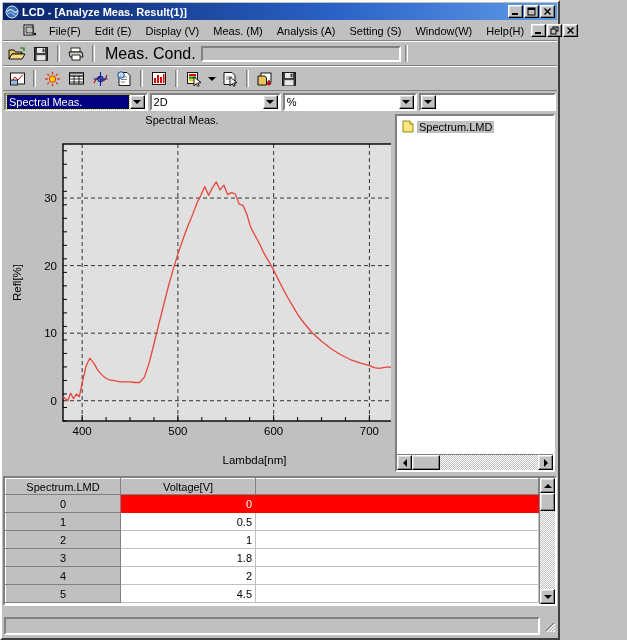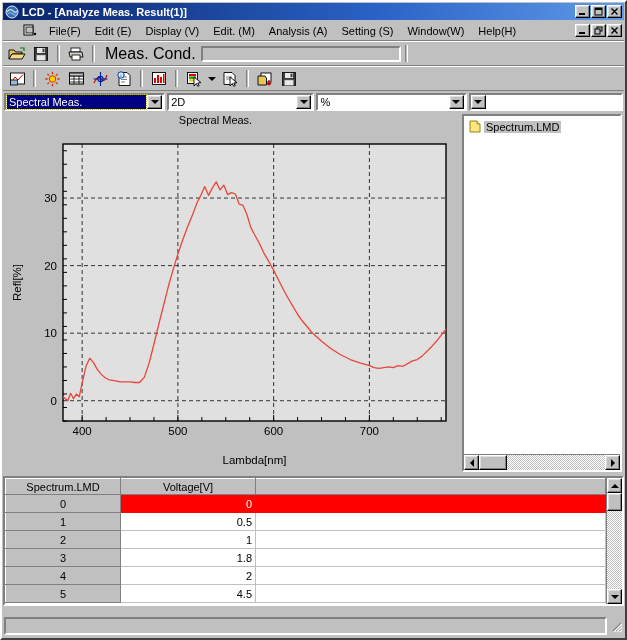--- a/index.html
+++ b/index.html
@@ -4,21 +4,21 @@
 <style>
   html,body{margin:0;padding:0;}
   body{
     width:627px;height:640px;overflow:hidden;
     font-family:"Liberation Sans", sans-serif;
     font-size:11px;
     background:#c0c0c0;
     -webkit-font-smoothing:none;
   }
   #app{
-    position:relative;width:627px;height:640px;
+    position:relative;width:560px;height:640px;
     background:#c0c0c0;
     box-sizing:border-box;
     border:2px solid;
     border-color:#ffffff #404040 #404040 #ffffff;
   }
   
   .titlebar{
     height:17px;margin:1px 1px 0 1px;
     background:linear-gradient(to right,#0a246a 0%,#2a62c6 60%,#5e9ae8 100%);
     display:flex;align-items:center;
@@ -240,21 +240,21 @@
     <span class="doc-icon">
       <svg width="16" height="15" viewBox="0 0 16 15">
         <rect x="2" y="2" width="9" height="10" fill="#fff" stroke="#000" stroke-width="1"></rect>
         <rect x="4" y="4" width="7" height="6" fill="#c0c0c0" stroke="#000" stroke-width="0.8"></rect>
         <circle cx="13" cy="11" r="1.2" fill="#000"></circle>
       </svg>
     </span>
     <span class="menuitem">File(F)</span>
     <span class="menuitem">Edit (E)</span>
     <span class="menuitem">Display (V)</span>
-    <span class="menuitem">Edit. (M)</span>
+    <span class="menuitem">Meas. (M)</span>
     <span class="menuitem">Analysis (A)</span>
     <span class="menuitem">Setting (S)</span>
     <span class="menuitem">Window(W)</span>
     <span class="menuitem">Help(H)</span>
     <span class="mdibtns">
       <span class="wbtn">
         <svg width="9" height="9" viewBox="0 0 9 9">
             <rect x="1" y="6" width="6" height="2" fill="#000"></rect>
           </svg>
       </span>

